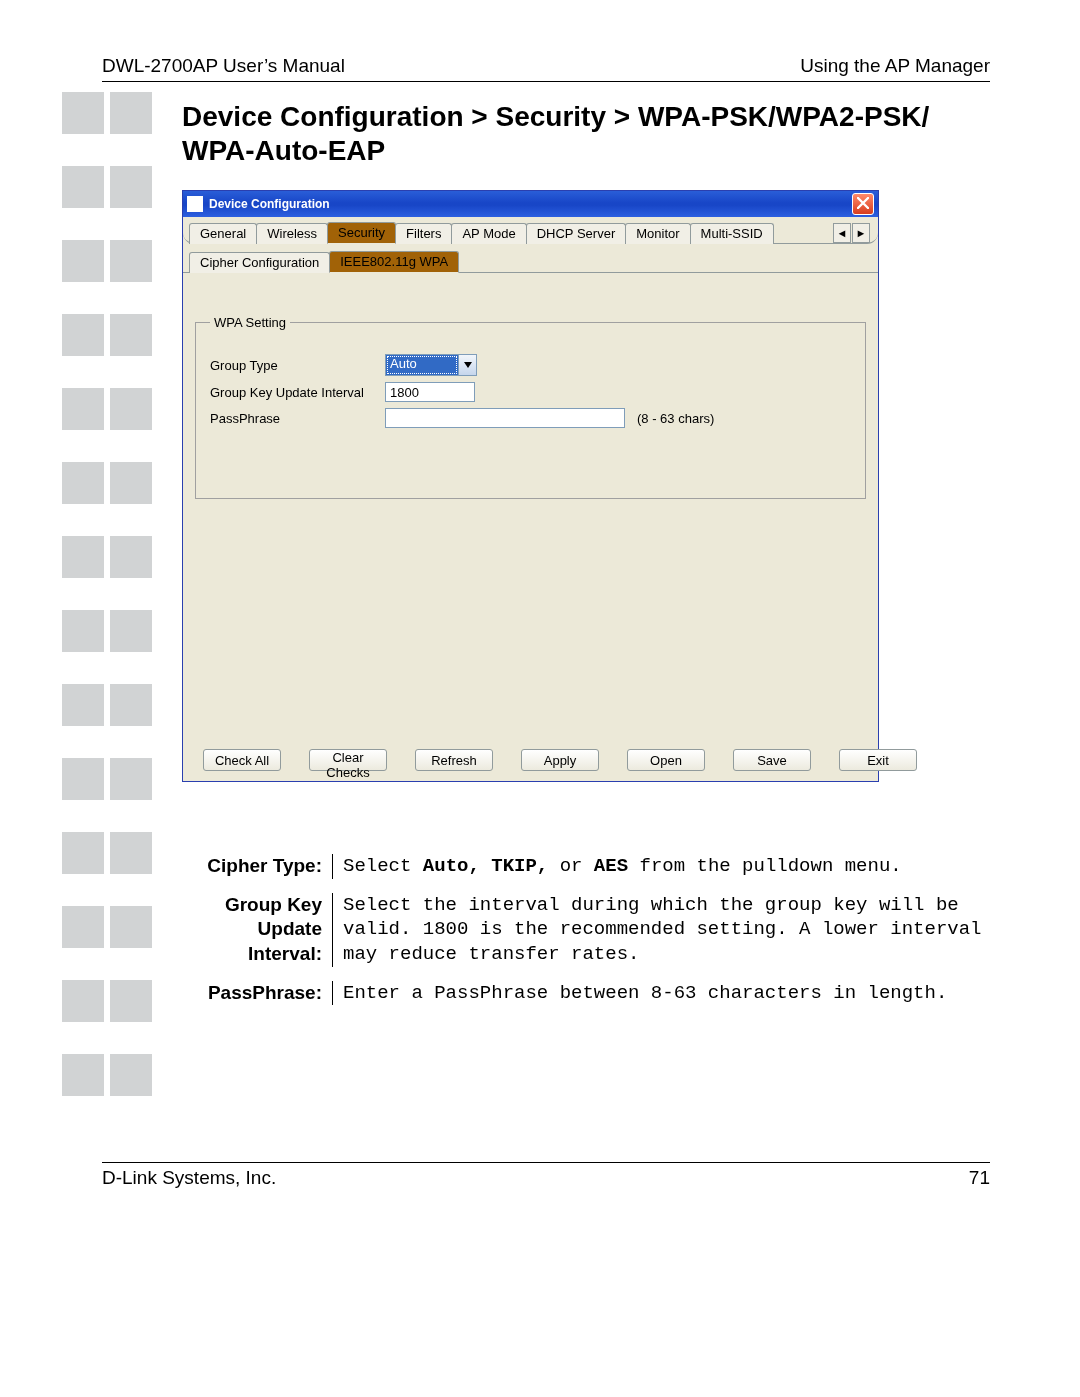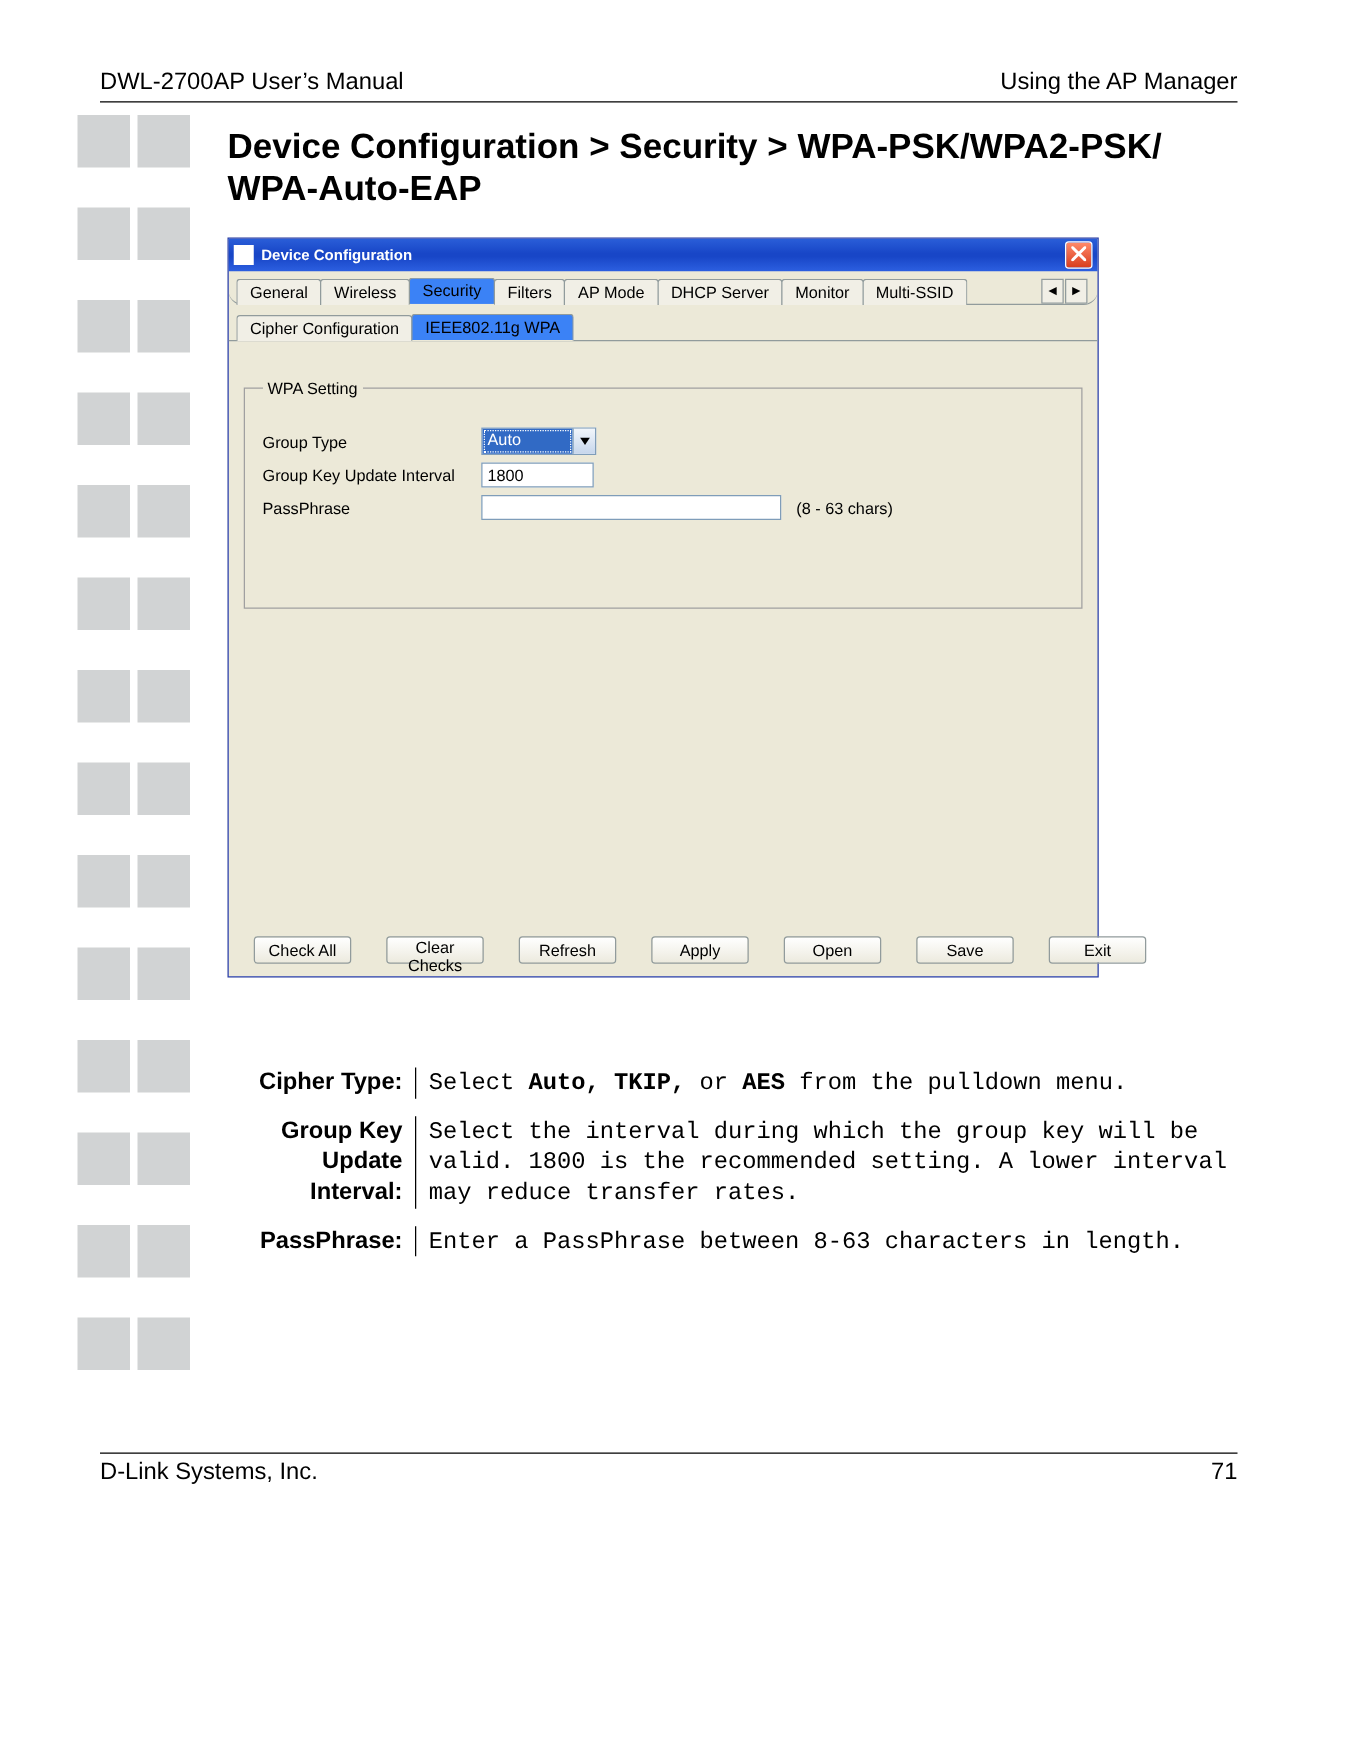--- a/index.html
+++ b/index.html
@@ -9,21 +9,21 @@
     height: 1397px;
     font-family: Arial, Helvetica, sans-serif;
     background: #ffffff;
     color: #000;
     position: relative;
   }
 
   
   .hdr, .ftr {
     position: absolute;
-    left: 80px;
+    left: 102px;
     right: 90px;
     font-size: 19px;
     color: #000;
     display: flex;
     justify-content: space-between;
   }
   .hdr { top: 55px; border-bottom: 1px solid #000; padding-bottom: 4px; }
   .ftr { top: 1162px; border-top: 1px solid #000; padding-top: 4px; }
 
   
@@ -93,21 +93,21 @@
     border-top-left-radius: 3px;
     border-top-right-radius: 3px;
     background: #f1efe6;
     margin-right: -1px;
     position: relative;
     top: 1px;
     cursor: pointer;
     white-space: nowrap;
   }
   .tab.active {
-    background: #3b82f6;
+    background: #a16207;
     top: 1px;
     z-index: 2;
     border-bottom: 1px solid #ece9d8;
   }
   .tab-scroll { margin-left: auto; display: flex; gap: 1px; padding-right: 2px; align-items:center; }
   .scroll-btn {
     width: 16px; height: 18px;
     border: 1px solid #919b9c;
     background: #f1efe6;
     display: flex; align-items: center; justify-content: center;
@@ -117,21 +117,21 @@
 
   .subtabs {
     padding-top: 6px;
     border-bottom: 1px solid #919b9c;
   }
 
   
   .dlg-body { padding: 10px 10px 8px 10px; height: 470px; box-sizing: border-box; }
   fieldset.wpa {
     border: 1px solid #a0a0a0;
-    margin: 20px 2px 0 2px;
+    margin: 32px 2px 0 2px;
     padding: 18px 9px 24px 14px;
     min-height: 140px;
   }
   fieldset.wpa legend { padding: 0 4px; }
 
   .form-row { display: flex; align-items: center; margin: 6px 0; }
   .form-label { width: 175px; }
   .combo {
     display: inline-flex; align-items: stretch;
     border: 1px solid #7f9db9;

